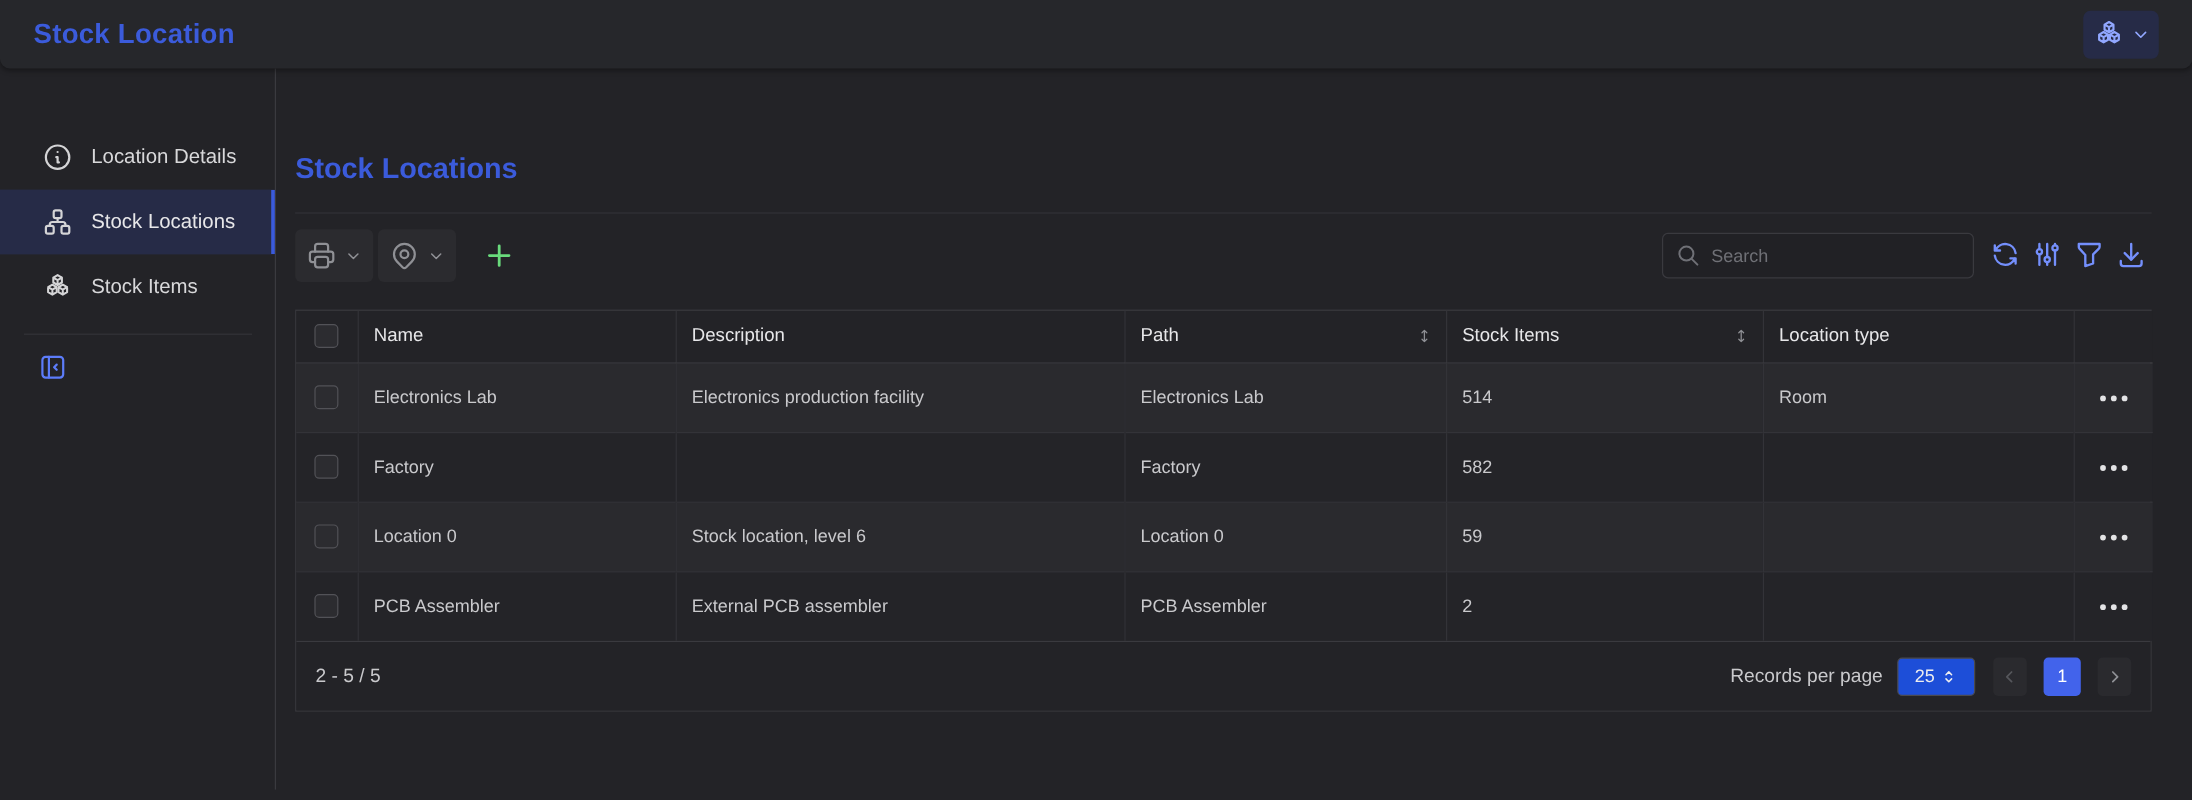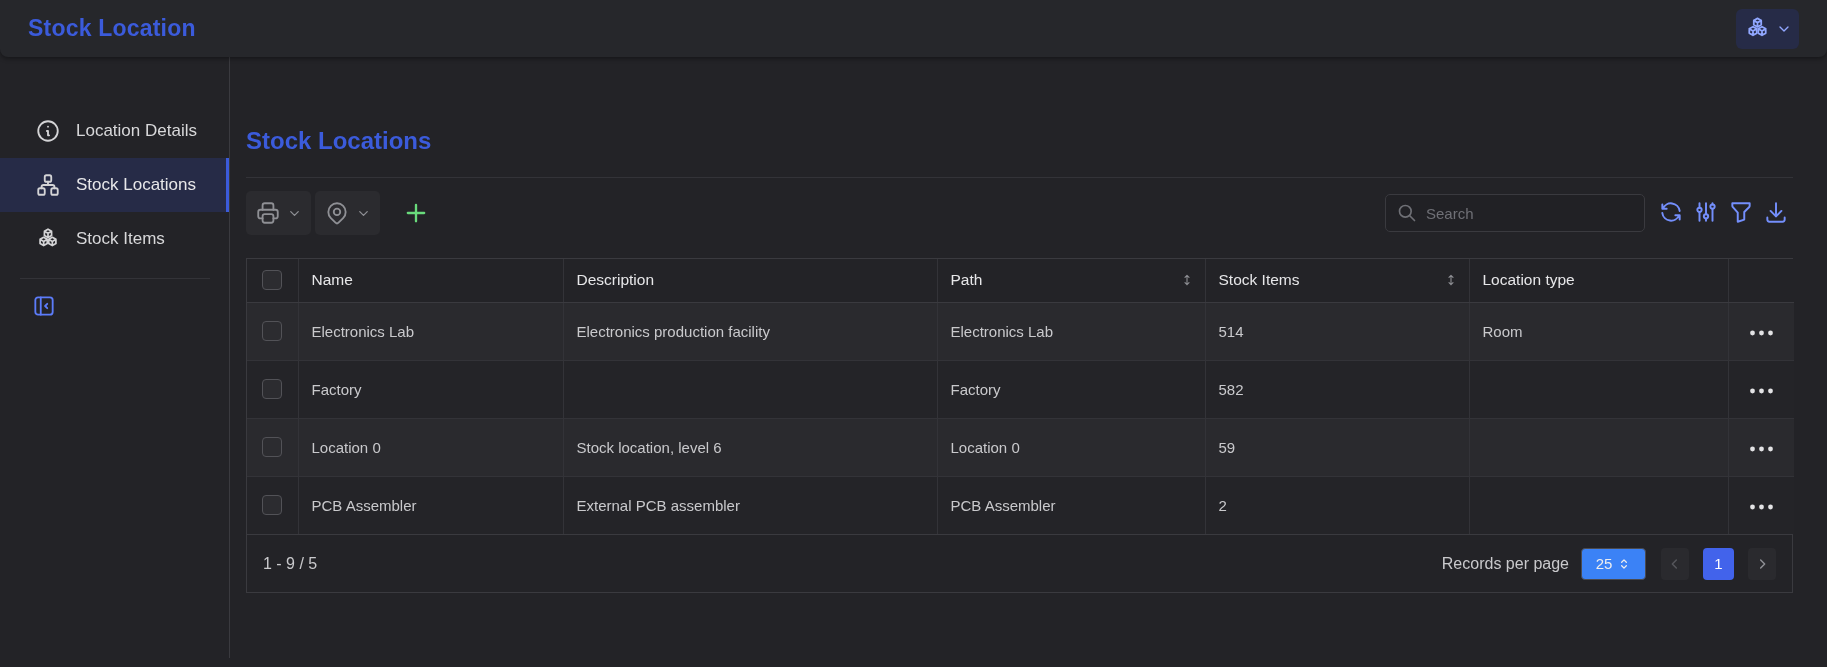--- a/index.html
+++ b/index.html
@@ -67,21 +67,21 @@
   .cb-cell,.act-cell{padding:0; text-align:center;}
   .checkbox{display:inline-block; width:20px; height:20px; border:1px solid #525257;
     border-radius:4px; background:#2c2c30; vertical-align:middle; cursor:pointer;}
   .dots-btn{background:none; border:none; color:#e3e3e5; cursor:pointer; display:inline-flex; vertical-align:middle;}
 
   
   .table-footer{border-top:1px solid var(--border); height:58px; background:var(--bg);
     display:flex; align-items:center; justify-content:space-between; padding:0 16px; font-size:16px;}
   .footer-right{display:flex; align-items:center;}
   .rpp-label{color:var(--text); margin-right:12px;}
-  .page-size-select{width:65px; height:32px; background:#3b82f6; border:1px solid #4a4a4f; border-radius:4px;
+  .page-size-select{width:65px; height:32px; background:#1d4ed8; border:1px solid #4a4a4f; border-radius:4px;
     display:flex; align-items:center; justify-content:center; gap:5px; color:#ededef; font-size:15px; cursor:pointer;}
   .pager{display:flex; align-items:center; gap:14px; margin-left:15px;}
   .pager-btn{width:28px; height:32px; border:none; border-radius:4px; background:#2a2a2e;
     color:var(--muted); display:flex; align-items:center; justify-content:center; cursor:pointer; font-size:15px;}
   .pager-btn.disabled{color:#55565b;}
   .pager-btn.current{background:var(--page-active); color:#fff; width:31px;}
 </style>
 </head>
 <body>
 
@@ -372,21 +372,21 @@
                       <circle cx="22.5" cy="5" r="2.4"></circle>
                     </svg>
               </span>
             </button>
           </td>
         </tr>
       </tbody>
       </table>
 
       <div class="table-footer">
-        <span>1 - 9 / 5</span>
+        <span>2 - 5 / 5</span>
         <div class="footer-right">
           <span class="rpp-label">Records per page</span>
           <div class="page-size-select">
             <span>25</span>
             <span>
               <svg width="14" height="14" viewBox="0 0 24 24" fill="none" stroke="currentColor" stroke-width="2.2" stroke-linecap="round" stroke-linejoin="round">
                   <path d="M8 9l4-4 4 4"></path>
                   <path d="M8 15l4 4 4-4"></path>
                 </svg>
             </span>

